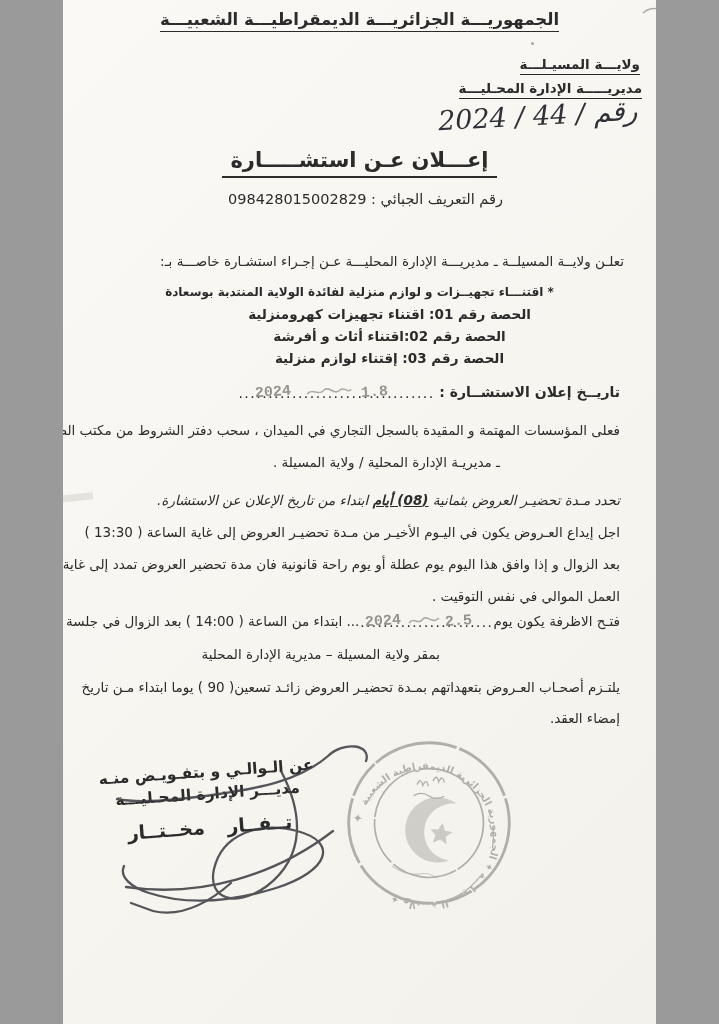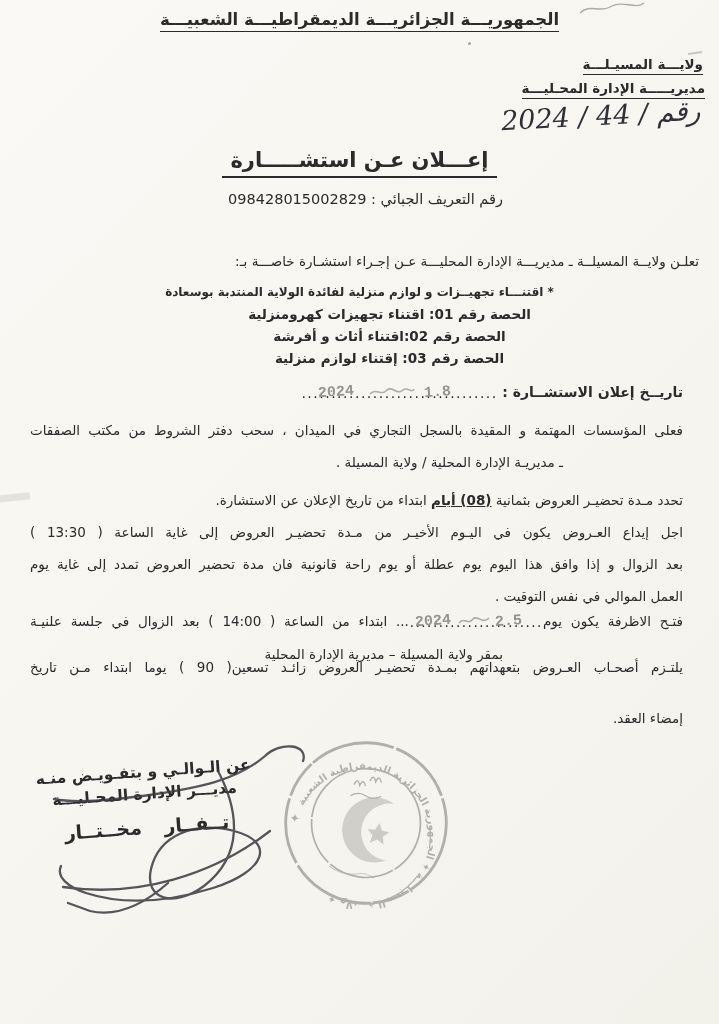--- a/index.html
+++ b/index.html
@@ -1,17 +1,17 @@
 <!DOCTYPE html>
 <html lang="ar"><head>
 <meta charset="utf-8">
 <style>
   html,body{margin:0;padding:0;background:#9a9a9a;}
   .page{
-    position:relative;width:719px;height:1024px;margin:0 auto;
+    position:relative;width:593px;height:1024px;margin:0 auto;
     background:linear-gradient(135deg,#faf9f5 0%,#f6f5f0 55%,#f2f1ea 100%);
     font-family:"DejaVu Sans",sans-serif;color:#2b2b2c;overflow:hidden;
   }
   .abs{position:absolute;}
   .rtl{direction:rtl;unicode-bidi:embed;}
   .b{font-weight:bold;}
   .u{border-bottom:1.6px solid #2b2b2c;padding-bottom:2px;}
   .center{left:0;right:0;text-align:center;}
   .body-line{font-size:13.5px;line-height:22px;white-space:nowrap;}
   .fill{left:30px;right:36px;text-align:justify;text-align-last:justify;}
@@ -22,33 +22,33 @@
   .wilaya{top:56px;right:16px;font-size:13.5px;}
   .directorate{top:80px;right:14px;font-size:13.5px;}
   .handwritten{
     top:100px;right:18px;font-family:"DejaVu Serif",serif;font-style:italic;
     font-size:27px;color:#303138;transform:rotate(-3deg);letter-spacing:2px;white-space:nowrap;
   }
   .title-wrap{top:148px;}
   .title{display:inline-block;font-size:21px;border-bottom:2px solid #2b2b2c;padding:0 8px 4px;letter-spacing:1px;}
   .taxline{top:191px;font-size:14.5px;padding-left:12px;}
   
-  .intro{top:250px;right:20px;}
+  .intro{top:250px;right:32px;}
   .subject{top:281px;font-size:12px;}
   .lots{top:303px;padding-left:60px;font-size:13.5px;font-weight:bold;line-height:22px;}
   .announce{top:381px;font-size:14px;}
   .withdraw1{top:419px;}
   .withdraw2{top:451px;right:156px;}
-  .duration{top:489px;}
+  .duration{top:489px;font-style:italic;}
   .deposit1{top:521px;}
   .deposit2{top:553px;}
   .deposit3{top:585px;margin-left:22px;}
   .opening1{top:610px;}
   .opening2{top:643px;right:216px;}
-  .commit1{top:656px;}
+  .commit1{top:676px;}
   .commit2{top:707px;text-align:center;}
   .mark-u{font-weight:bold;text-decoration:underline;}
   
   .dotwrap{position:relative;display:inline-block;overflow:hidden;white-space:nowrap;height:19px;vertical-align:-4px;}
   .dotwrap .dots{letter-spacing:1.5px;}
   .dw-announce{width:196px;}
   .dw-open{width:134px;}
   .stampnum{
     position:absolute;top:0;font-family:"Liberation Mono",monospace;font-weight:bold;
     font-size:15px;color:#8f8f88;transform:rotate(-4deg);opacity:.95;

